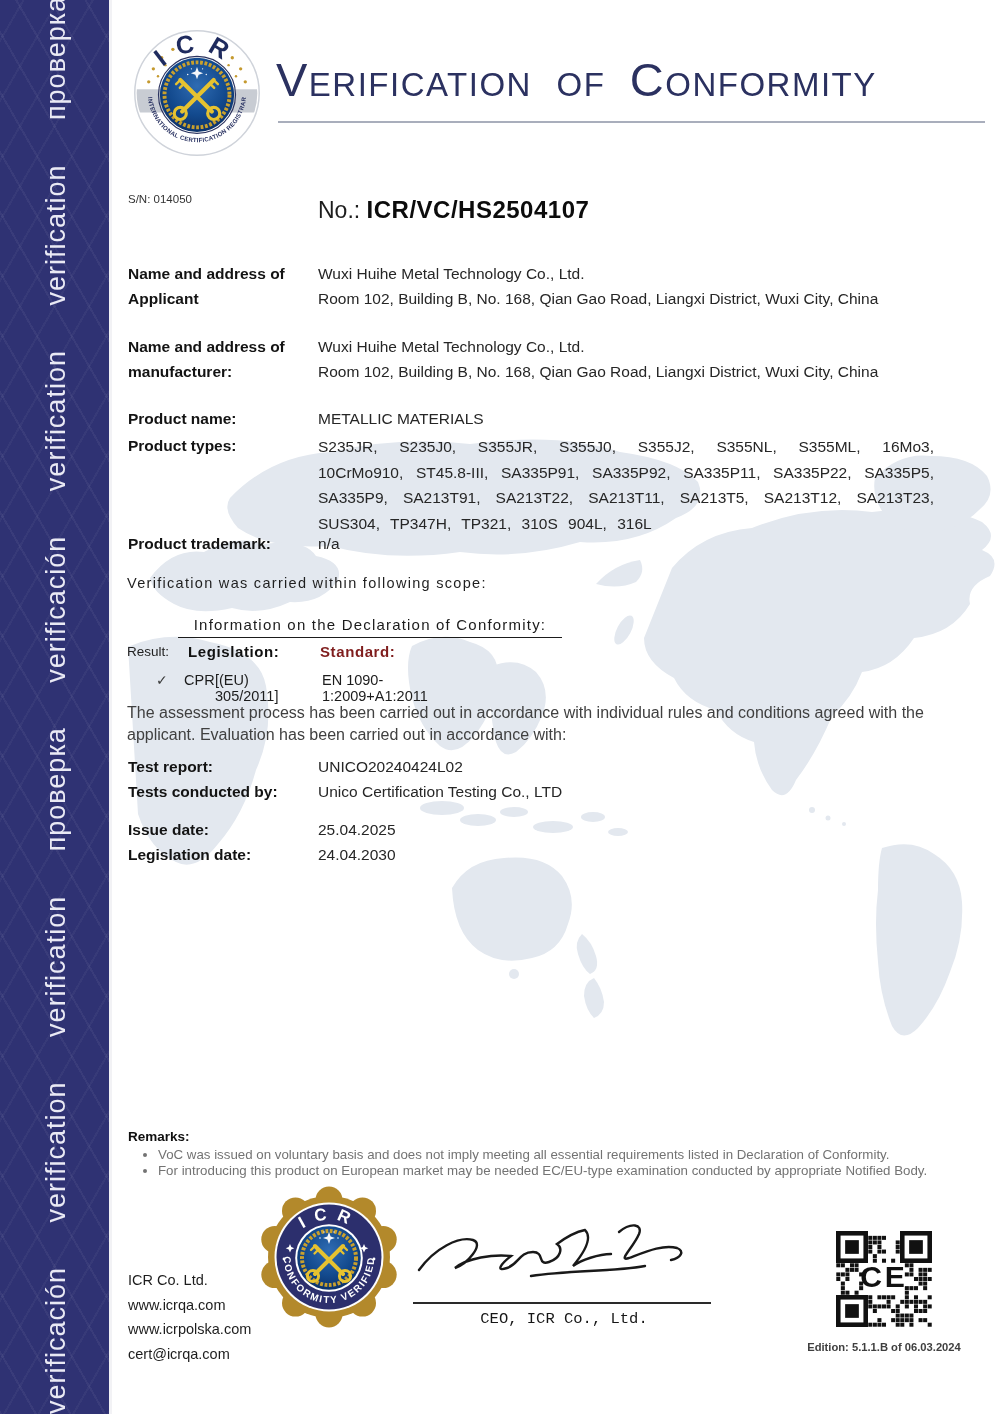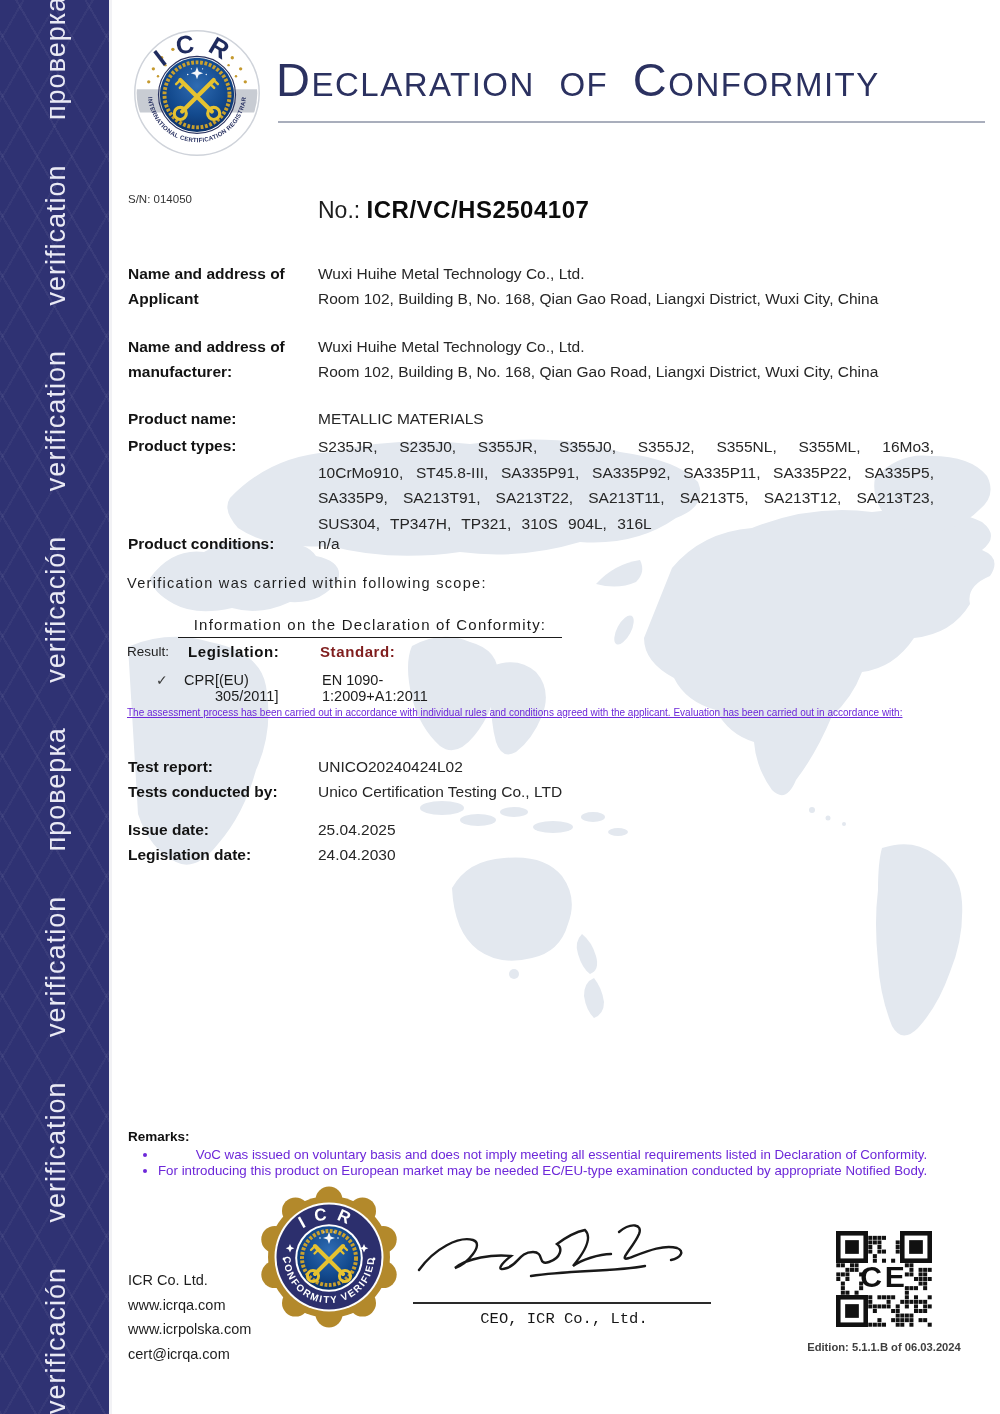--- a/index.html
+++ b/index.html
@@ -53,26 +53,26 @@
   .decl-cols { position: absolute; left: 127px; top: 643px; font-size: 15px; }
   .decl-cols .result-l { position: absolute; left: 0; top: 1px; font-size: 13.5px; font-weight: 400; color: #222; }
   .decl-cols .leg-l { position: absolute; left: 61px; top: 0; font-weight: 700; letter-spacing: 0.6px; color: #111; }
   .decl-cols .std-l { position: absolute; left: 193px; top: 0; font-weight: 700; letter-spacing: 0.6px; color: #7f1d1d; }
   .decl-row { position: absolute; left: 127px; top: 672px; font-size: 14.5px; color: #1c1c1c; }
   .decl-row .chk { position: absolute; left: 29px; top: 0; font-family: "DejaVu Sans", sans-serif; color: #3c3c3c; font-size: 14px; }
   .decl-row .cpr { position: absolute; left: 57px; top: 0; }
   .decl-row .legv { position: absolute; left: 88px; top: 0; }
   .decl-row .stdv { position: absolute; left: 195px; top: 0; }
 
-  .assessment { position: absolute; left: 127px; top: 702px; width: 814px; font-size: 10px; color: #6d28d9; line-height: 22px; text-decoration: underline; }
+  .assessment { position: absolute; left: 127px; top: 702px; width: 814px; font-size: 16px; color: #404040; line-height: 22px; }
 
   .remarks { position: absolute; left: 128px; top: 1129px; }
   .remarks .rlbl { font-weight: 700; font-size: 13.5px; color: #101010; }
   .remarks ul { margin: 3px 0 0 0; padding-left: 30px; }
-  .remarks li { font-size: 13.3px; color: #6d28d9; line-height: 15.5px; margin-bottom: 0; text-align: right; }
+  .remarks li { font-size: 13.3px; color: #737373; line-height: 15.5px; margin-bottom: 0; }
 
   
   .contact { position: absolute; left: 128px; top: 1268px; font-size: 14.5px; color: #1d1d1d; line-height: 24.5px; }
   .seal { position: absolute; left: 254px; top: 1182px; width: 150px; height: 150px; }
   .sig-block { position: absolute; left: 413px; top: 1214px; width: 302px; }
   .sig-svg { display: block; width: 302px; height: 86px; }
   .sig-line { width: 298px; height: 2px; background: #2a2a2a; margin-top: 2px; }
   .sig-title { text-align: center; font-size: 15.5px; color: #161616; margin-top: 6px; font-family: Liberation Mono, monospace; }
   .qr { position: absolute; left: 836px; top: 1231px; width: 96px; height: 96px; }
   .edition { position: absolute; left: 762px; top: 1341px; width: 244px; text-align: center; font-size: 11.2px; font-weight: 700; color: #3f3f3f; }
@@ -176,21 +176,21 @@
         <circle cx="76" cy="44" r="0.7"></circle>
     </g>
     <text font-size="27" font-weight="bold" fill="#1f2b5e" letter-spacing="12">
       <textPath href="#logoTopArc" xlink:href="#logoTopArc" startOffset="50%" text-anchor="middle">ICR</textPath>
     </text>
     <text font-size="6.6" font-weight="bold" fill="#273060" letter-spacing="0.3">
       <textPath href="#logoBotArc" xlink:href="#logoBotArc" startOffset="50%" text-anchor="middle">INTERNATIONAL CERTIFICATION REGISTRAR</textPath>
     </text>
   </svg>
 
-  <div class="doc-title">Declaration of Conformity</div>
+  <div class="doc-title">Verification of Conformity</div>
   <div class="title-rule"></div>
   <div class="serial">S/N: 014050</div>
   <div class="cert-no">
     <span>No.:</span>
     <b>ICR/VC/HS2504107</b>
   </div>
 
   <div class="frow" style="top:262px">
     <div class="lbl">
       <div>Name and address of</div>
@@ -217,21 +217,21 @@
     <div class="lbl">Product name:</div>
     <div class="val">METALLIC MATERIALS</div>
   </div>
 
   <div class="frow" style="top:434px">
     <div class="lbl">Product types:</div>
     <div class="val justify">S235JR, S235J0, S355JR, S355J0, S355J2, S355NL, S355ML, 16Mo3, 10CrMo910, ST45.8-III, SA335P91, SA335P92, SA335P11, SA335P22, SA335P5, SA335P9, SA213T91, SA213T22, SA213T11, SA213T5, SA213T12, SA213T23, SUS304, TP347H, TP321, 310S 904L, 316L</div>
   </div>
 
   <div class="frow" style="top:532px">
-    <div class="lbl">Product conditions:</div>
+    <div class="lbl">Product trademark:</div>
     <div class="val">n/a</div>
   </div>
 
   <div class="scope-line">Verification was carried within following scope:</div>
 
   <div class="decl-heading">Information on the Declaration of Conformity:</div>
   <div class="decl-cols">
     <span class="result-l">Result:</span>
     <span class="leg-l">Legislation:</span>
     <span class="std-l">Standard:</span>

